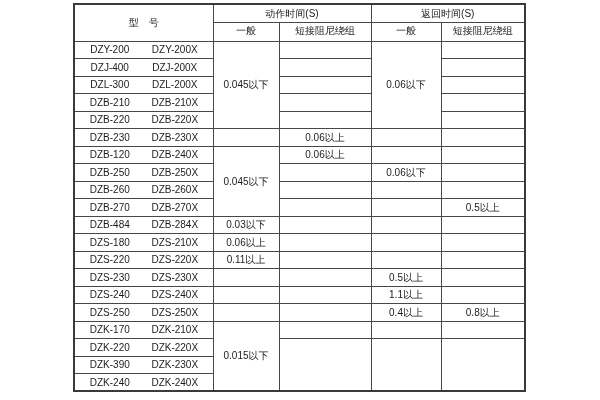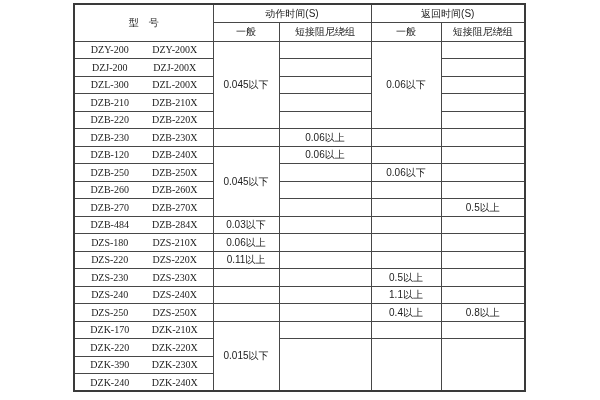--- a/index.html
+++ b/index.html
@@ -31,29 +31,28 @@
     font-size: 10px;
     font-weight: normal;
     color: #1b1b1b;
     text-align: center;
     vertical-align: middle;
     line-height: 1.1;
     overflow: hidden;
     white-space: nowrap;
   }
   tr.h1 { height: 18px; }
-  tr.h2 { height: 19px; }
+  tr.h2 { height: 19px; font-family: Liberation Mono, monospace; }
   tbody tr { height: 17.5px; }
   .col-model-b { border-right: 2px solid #3a3a3a; }
   td.cell-model .wrap {
     display: flex;
     justify-content: center;
     align-items: center;
     gap: 0;
-    font-family: Liberation Serif, serif;
   }
   td.cell-model .m1 { display: inline-block; width: 62px; text-align: center; }
   td.cell-model .m2 { display: inline-block; width: 68px; }
 </style>
 </head>
 <body>
 
 <div class="stage">
   <table class="spec">
     <colgroup>
@@ -85,21 +84,21 @@
             </span>
           </td>
         <td rowspan="5">0.045以下</td>
         <td></td>
         <td rowspan="5">0.06以下</td>
         <td></td>
       </tr>
       <tr>
         <td class="cell-model col-model-b">
             <span class="wrap">
-              <span class="m1">DZJ-200</span>
+              <span class="m1">DZJ-400</span>
               <span class="m2">DZJ-200X</span>
             </span>
           </td>
         <td></td>
         <td></td>
       </tr>
       <tr>
         <td class="cell-model col-model-b">
             <span class="wrap">
               <span class="m1">DZL-300</span>

